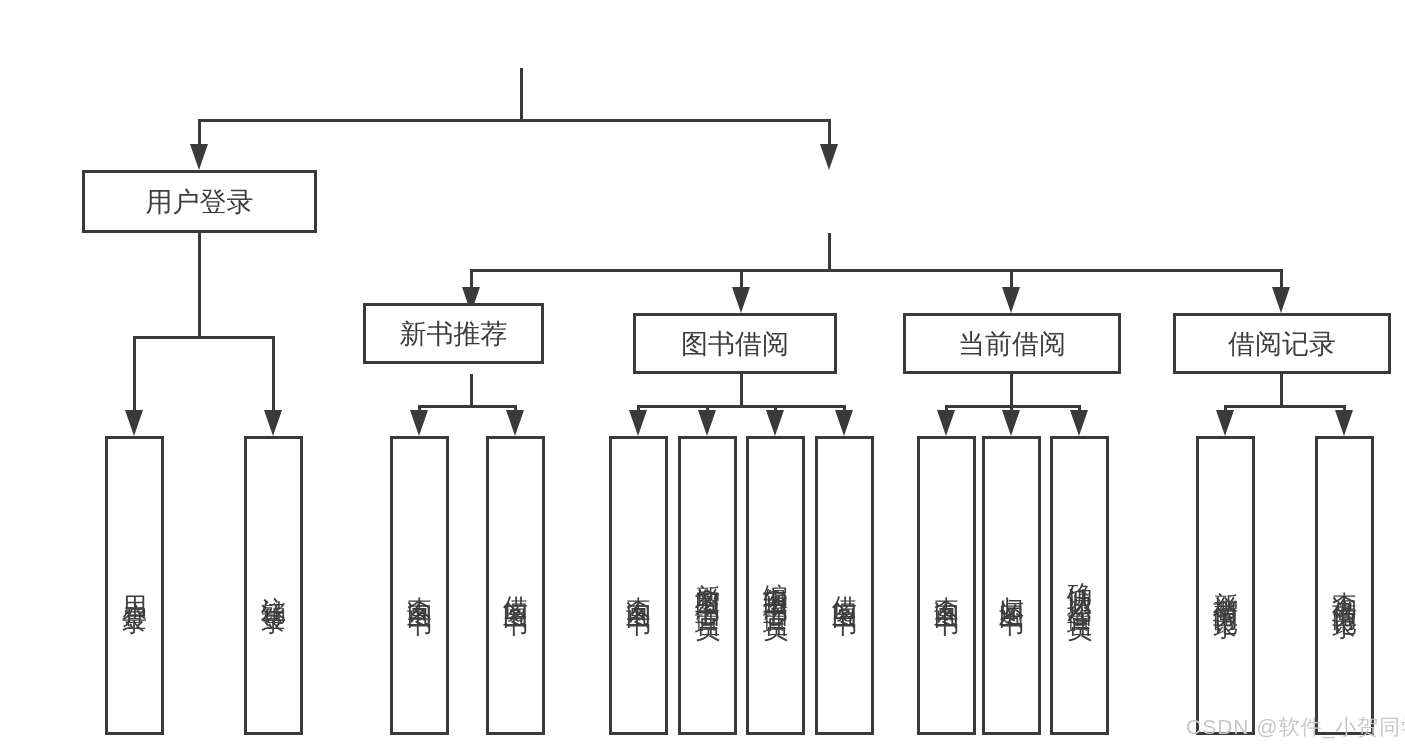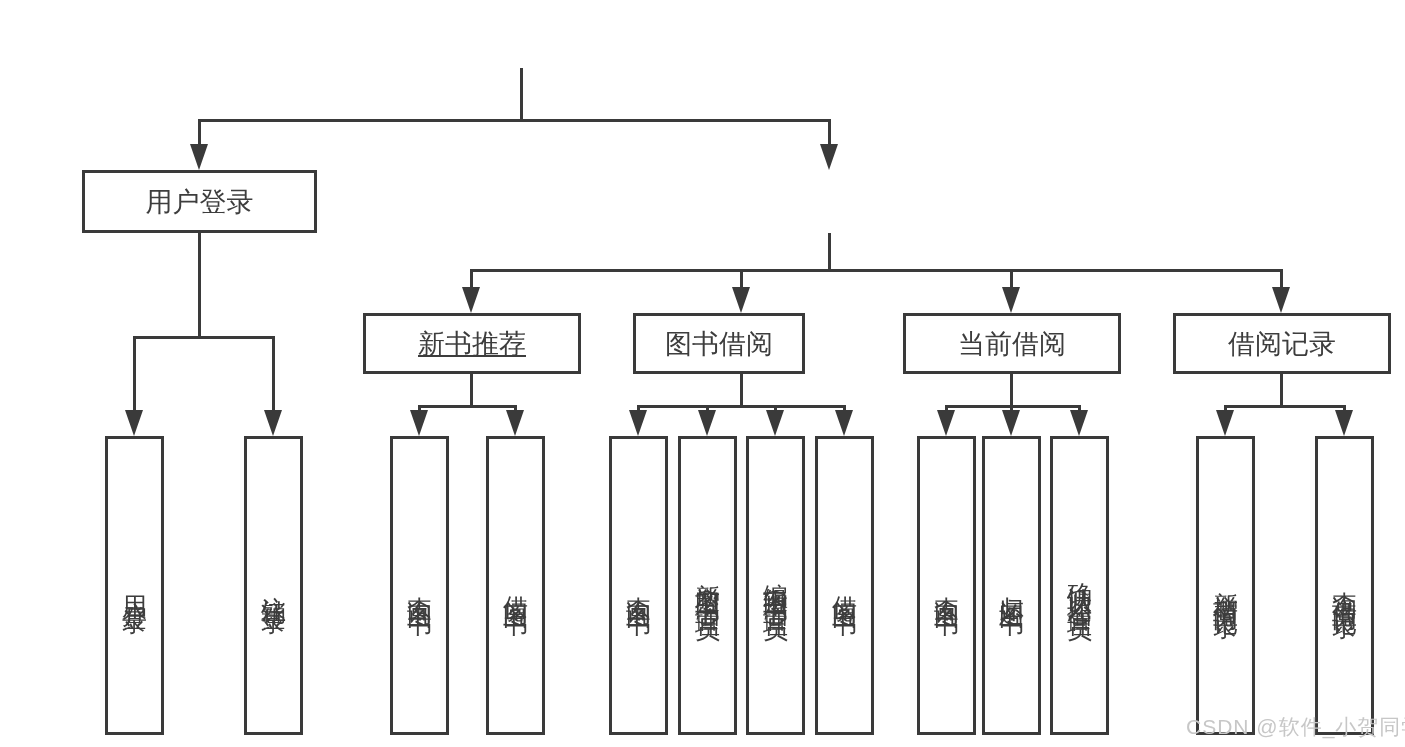--- a/index.html
+++ b/index.html
@@ -85,24 +85,24 @@
   <div class="ln" style="left:1224px;top:405px;width:3px;height:8px;"></div>
   <div class="arr" style="left:1216px;top:410px;"></div>
   <div class="ln" style="left:1343px;top:405px;width:3px;height:8px;"></div>
   <div class="arr" style="left:1335px;top:410px;"></div>
 
 
   <div class="box" style="left:82px;top:170px;width:235px;height:63px;">
     <span>用户登录</span>
   </div>
 
-  <div class="box" style="left:363px;top:313px;width:218px;height:61px;text-decoration:underline;">
+  <div class="box" style="left:363px;top:303px;width:181px;height:61px;">
     <span>新书推荐</span>
   </div>
-  <div class="box" style="left:633px;top:313px;width:172px;height:61px;">
+  <div class="box" style="left:633px;top:313px;width:204px;height:61px;">
     <span>图书借阅</span>
   </div>
   <div class="box" style="left:1173px;top:313px;width:218px;height:61px;">
     <span>借阅记录</span>
   </div>
   <div class="box" style="left:903px;top:313px;width:218px;height:61px;">
     <span>当前借阅</span>
   </div>
 
   <div class="vbox" style="left:105px;top:436px;width:59px;height:299px;">

